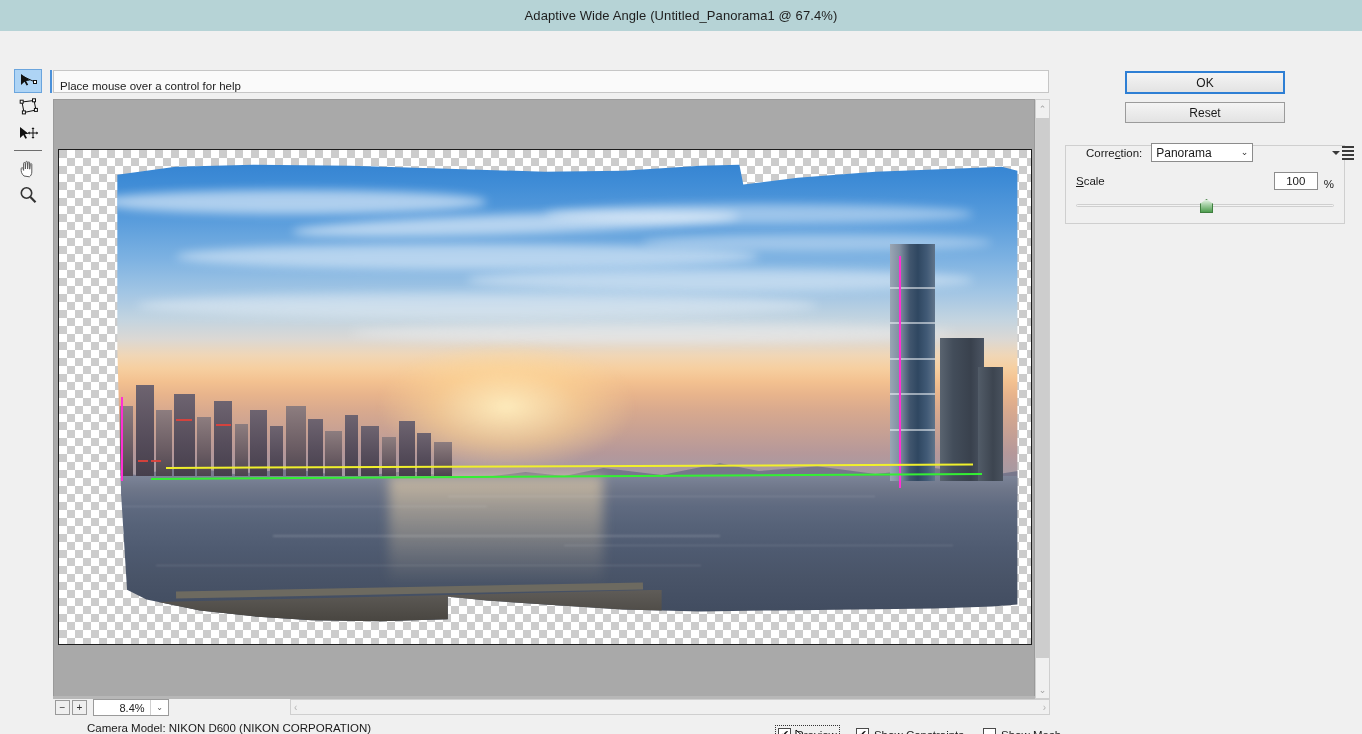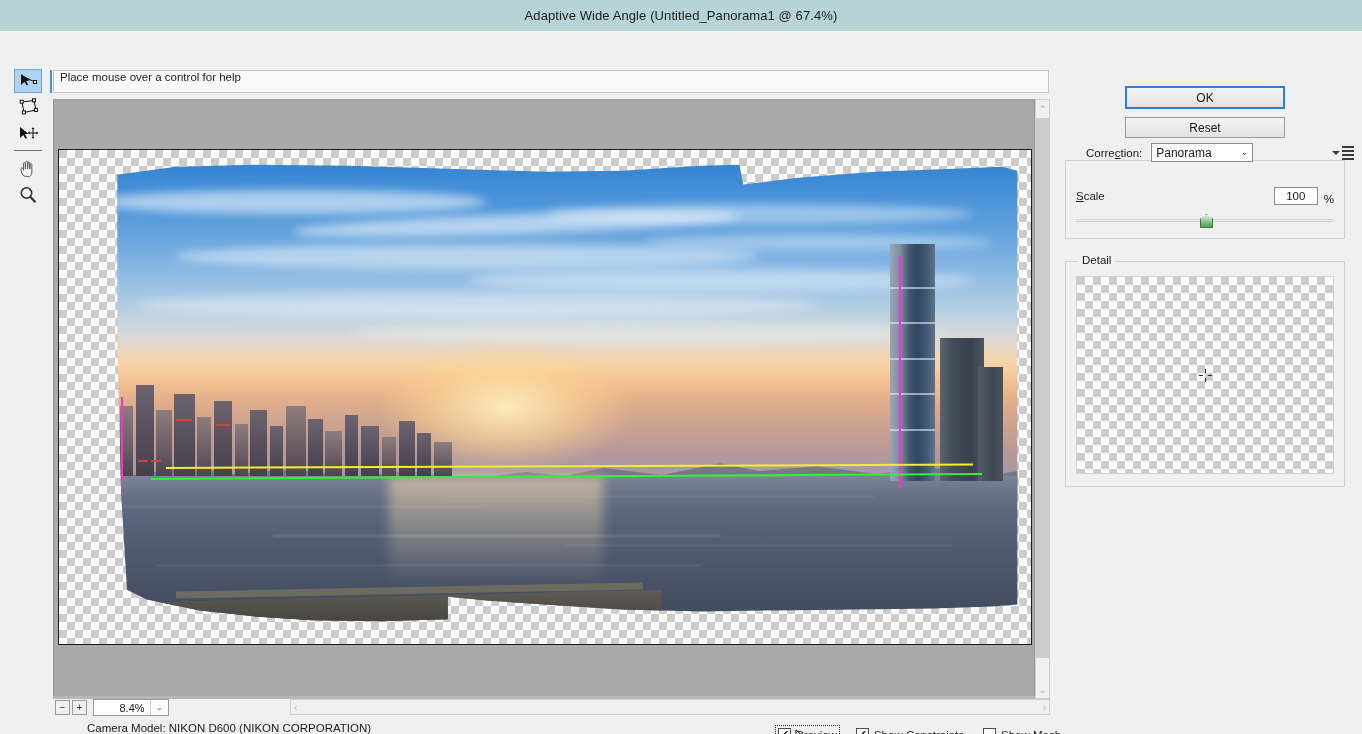--- a/index.html
+++ b/index.html
@@ -33,21 +33,21 @@
     display:flex;align-items:center;justify-content:center;
     border:1px solid transparent;box-sizing:border-box;
   }
   .tool.selected{background:#aed4f5;border:1px solid #6ba5dd;}
   .tooldiv{width:28px;height:1px;background:#6e6e6e;margin:5px 0 6px 0;}
 
   
   .helpstrip{
     position:absolute;left:53px;top:39px;width:996px;height:23px;
     background:#fafafa;border:1px solid #c6c6c6;box-sizing:border-box;
-    display:flex;align-items:flex-start;
+    display:flex;align-items:flex-end;
   }
   .helpstrip span{padding-left:6px;font-size:11.5px;color:#222;}
   .help-accent{position:absolute;left:50px;top:39px;width:2px;height:23px;background:#4a90d9;}
 
   
   .canvaswrap{
     position:absolute;left:53px;top:68px;width:982px;height:600px;
     background:#a9a9a9;border:1px solid #9a9a9a;box-sizing:border-box;
     overflow:hidden;
   }
@@ -190,21 +190,21 @@
   .box{
     width:13px;height:13px;border:1px solid #4a4a4a;background:#fff;box-sizing:border-box;
     display:flex;align-items:center;justify-content:center;
     font-size:11px;line-height:1;color:#111;
   }
   .cb.focused{outline:1px dotted #333;outline-offset:2px;}
   .cblabel{font-size:11.5px;}
   .ul{text-decoration:underline;}
 
   
-  .rpanel{position:absolute;left:1065px;top:40px;width:280px;margin-top:15px;}
+  .rpanel{position:absolute;left:1065px;top:40px;width:280px;}
   .btn{
     width:160px;height:21px;margin:0 auto;display:block;
     background:linear-gradient(180deg,#f4f4f4,#e3e3e3);
     border:1px solid #9b9b9b;box-sizing:border-box;
     font-family:"Liberation Sans",sans-serif;font-size:12px;color:#1a1a1a;
     display:flex;align-items:center;justify-content:center;
   }
   .btn.primary{border:2px solid #2e7fd4;height:23px;}
   .btnwrap{display:flex;justify-content:center;}
   .gap8{height:8px;}
@@ -471,31 +471,20 @@
             <div class="numbox">100</div>
             <div class="pct">%</div>
           </div>
         </div>
         <div class="slider">
           <div class="strack"></div>
           <div class="shandle" style="left:50%"></div>
         </div>
       </div>
 
-      <div class="group" style="margin-top:22px;">
-        <div class="grouplabel">Detail</div>
-        <div class="detailbox">
-          <div class="crosshair">
-            <i class="h1"></i>
-              <i class="h2"></i>
-              <i class="v1"></i>
-              <i class="v2"></i>
-          </div>
-        </div>
-      </div>
     </div>
 
     <div class="corrrow">
       <div style="background:#f0f0f0;padding:0 3px;">
         <span>Corre</span><span class="ul">c</span><span>tion:</span>
       </div>
       <div class="select">
         <span>Panorama</span>
         <span class="chev">⌄</span>
       </div>

